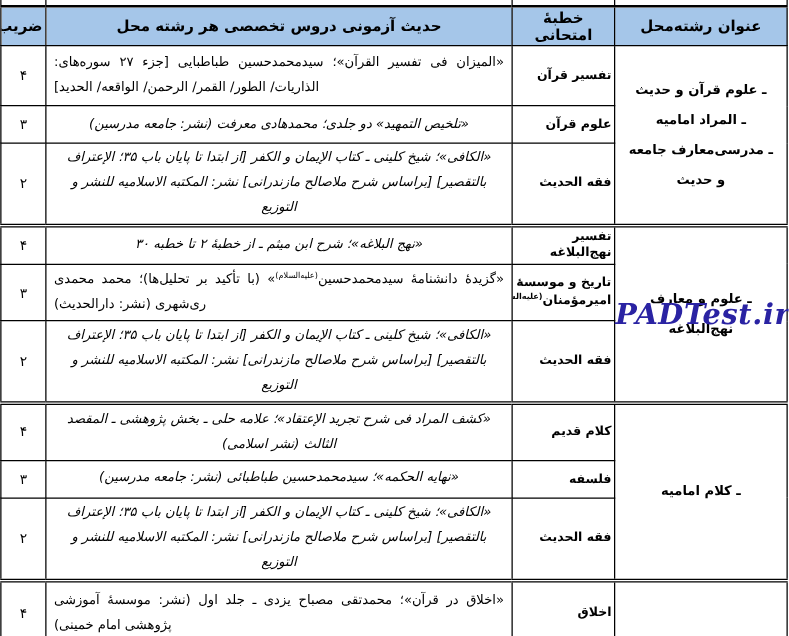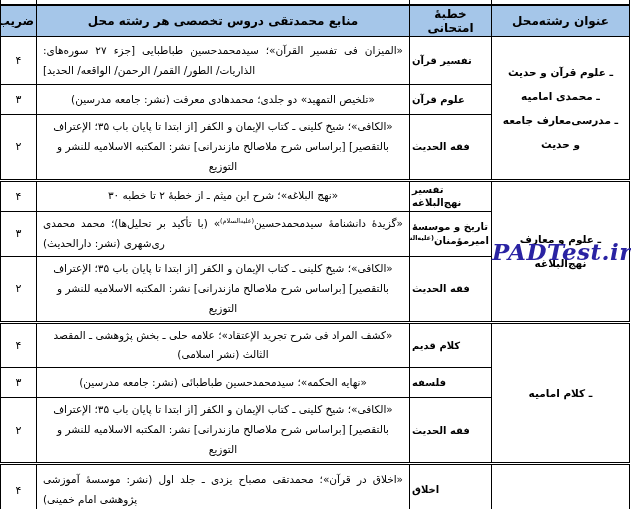--- a/index.html
+++ b/index.html
@@ -16,28 +16,28 @@
   tr.strip td{height:4px;border-top:none;border-bottom:none;padding:0;}
   tr.hdr th{
     background:#a5c6e9;font-weight:bold;font-size:12px;height:25px;
     border-top:2px solid #000;border-bottom:1.5px solid #000;padding:1px 2px;
   }
   td.field{
     font-weight:bold;font-size:10.5px;text-align:center;
     padding:2px 6px;line-height:2.3;
   }
   td.subj{
-    font-weight:bold;font-size:10px;text-align:left;
+    font-weight:bold;font-size:10px;text-align:right;
     padding:1px 2px;line-height:1.35;
   }
   td.src{
     font-size:10.5px;padding:2px 6px;line-height:1.9;border-radius:13px;
   }
   .al-j{text-align:justify;text-align-last:left;}
-  .al-c{text-align:center;}
+  .al-c{text-align:center;font-style:italic;}
   td.coef{text-align:center;font-size:11px;}
   .sup{font-size:6.5px;vertical-align:super;letter-spacing:-0.3px;}
   
   .rh48{height:48px}.rh30{height:30px}.rh40{height:40px}
   .rh26{height:26px}.rh42{height:42px}
   .rh52{height:52px}
   
   tr.sec-end td{border-bottom:3px double #000;}
   td.sec-end{border-bottom:3px double #000;}
   .watermark{
@@ -66,28 +66,28 @@
         <tr class="strip">
       <td></td>
       <td></td>
       <td></td>
       <td></td>
     </tr>
 
     <tr class="hdr">
       <th>عنوان رشته‌محل</th>
       <th>خطبهٔ امتحانی</th>
-      <th>منابع محمدتقی دروس تخصصی هر رشته محل</th>
+      <th>حدیث آزمونی دروس تخصصی هر رشته محل</th>
       <th>ضریب</th>
     </tr>
 
     <tr class="rh48">
       <td class="field sec-end" rowspan="3">
         <div>ـ علوم قرآن و حدیث</div>
-        <div>ـ محمدی امامیه</div>
+        <div>ـ المراد امامیه</div>
         <div>ـ مدرسی‌معارف جامعه و حدیث</div>
       </td>
       <td class="subj">تفسیر قرآن</td>
       <td class="src al-j">«المیزان فی تفسیر القرآن»؛ سیدمحمدحسین طباطبایی [جزء ۲۷ سوره‌های: الذاریات/ الطور/ القمر/ الرحمن/ الواقعه/ الحدید]</td>
       <td class="coef">۴</td>
     </tr>
     <tr class="rh30">
       <td class="subj">علوم قرآن</td>
       <td class="src al-c">«تلخیص التمهید» دو جلدی؛ محمدهادی معرفت (نشر: جامعه مدرسین)</td>
       <td class="coef">۳</td>

